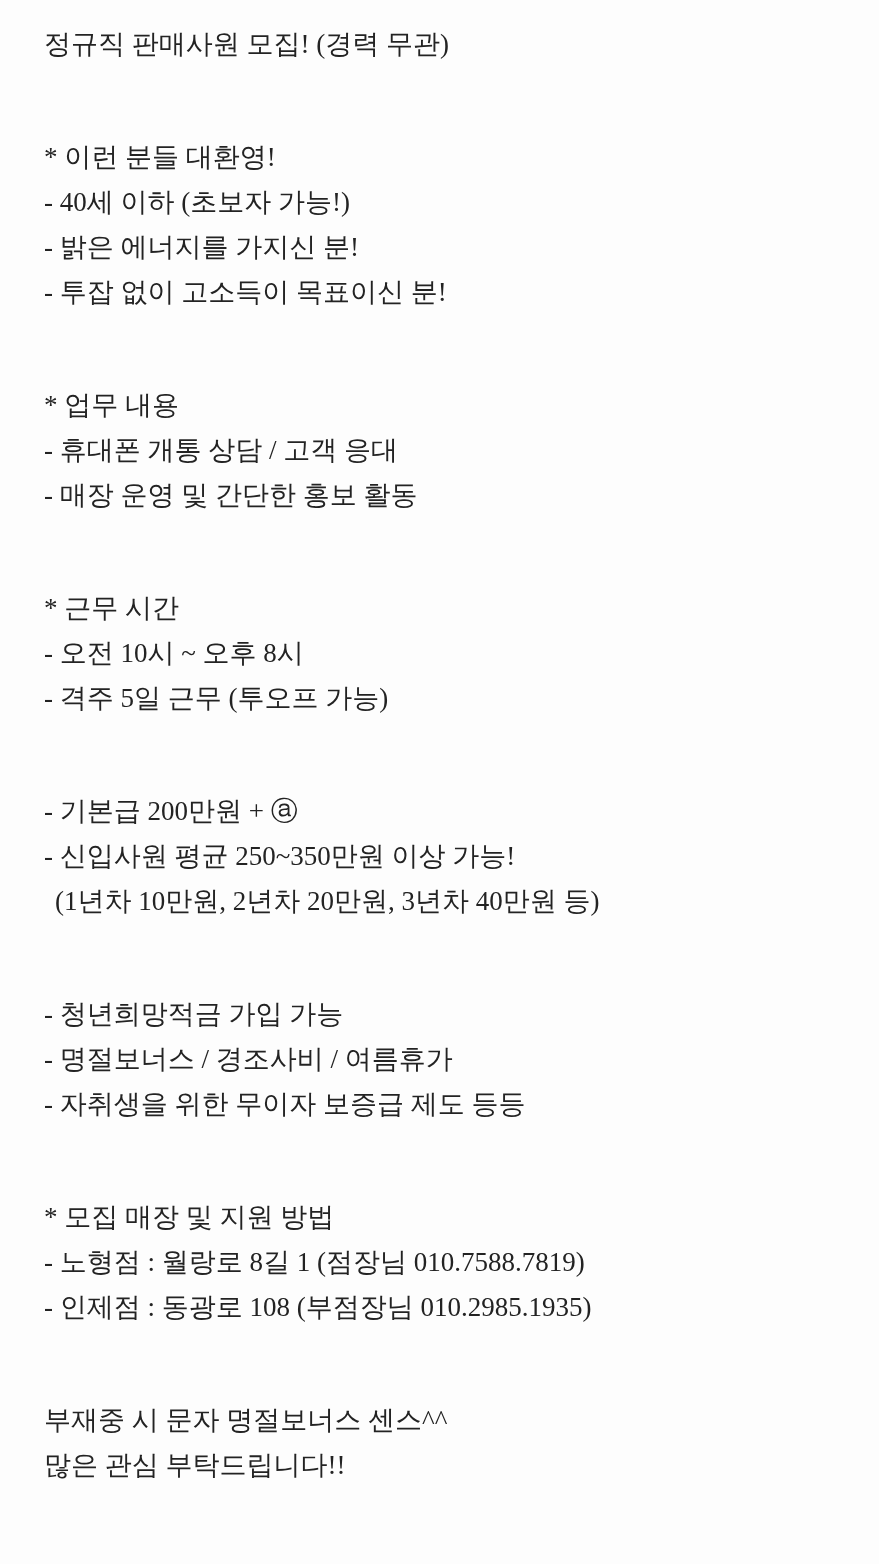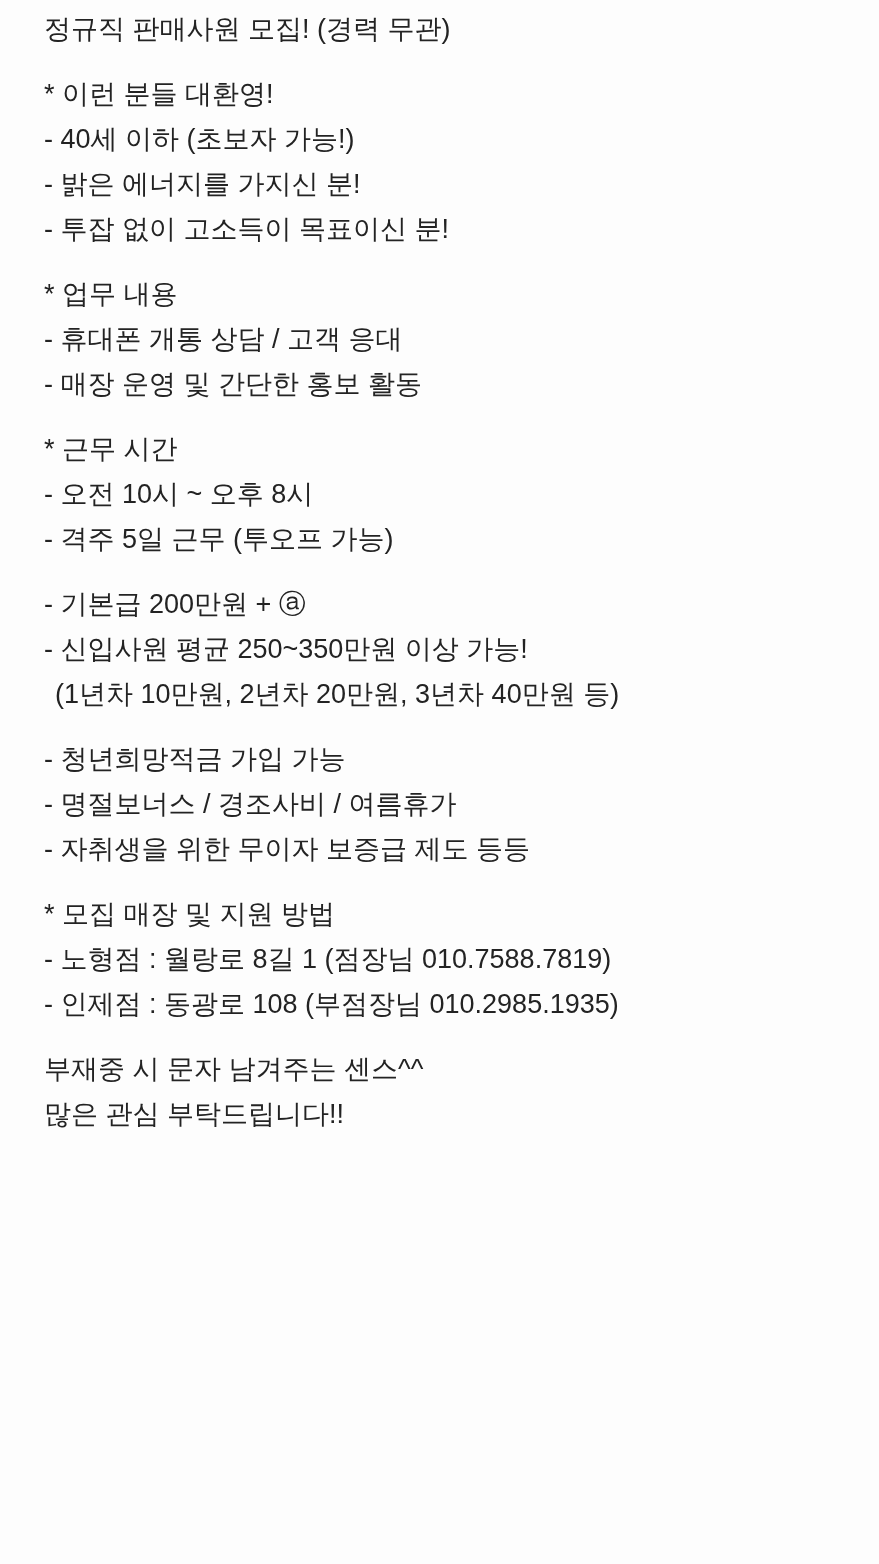--- a/index.html
+++ b/index.html
@@ -8,33 +8,34 @@
   }
   body {
     width: 879px;
     height: 1564px;
     background: #fdfdfd;
     color: #232323;
     font-family: "Liberation Sans", "DejaVu Sans", sans-serif;
     overflow: hidden;
   }
   .page {
-    padding: 7px 20px 0 44px;
+    padding: 22px 20px 0 44px;
+    font-family: Liberation Serif, serif;
   }
   .line {
     height: 45px;
     line-height: 45px;
     font-size: 27px;
     white-space: nowrap;
   }
   .title {
     font-size: 27px;
   }
   .section, .footer {
-    margin-top: 20px;
+    margin-top: 68px;
   }
   .indent {
     padding-left: 11px;
   }
 </style>
 </head>
 <body>
 
 <div class="page">
 
@@ -71,17 +72,17 @@
     <div class="line">- 자취생을 위한 무이자 보증급 제도 등등</div>
   </div>
 
   <div class="section">
     <div class="line heading">* 모집 매장 및 지원 방법</div>
     <div class="line">- 노형점 : 월랑로 8길 1 (점장님 010.7588.7819)</div>
     <div class="line">- 인제점 : 동광로 108 (부점장님 010.2985.1935)</div>
   </div>
 
   <div class="footer">
-    <div class="line">부재중 시 문자 남겨주는 센스^^</div>
+    <div class="line">부재중 시 문자 명절보너스 센스^^</div>
     <div class="line">많은 관심 부탁드립니다!!</div>
   </div>
 
 </div>
 
 </body></html>

